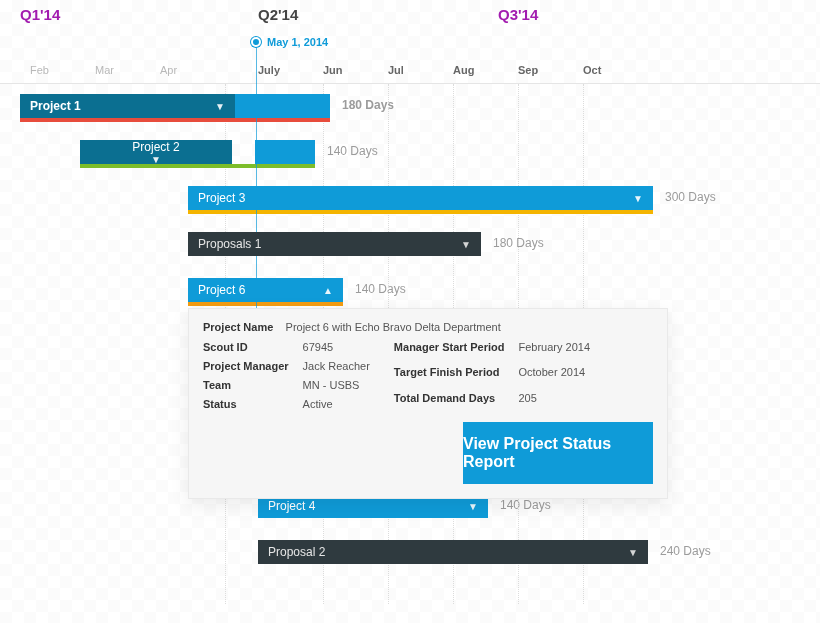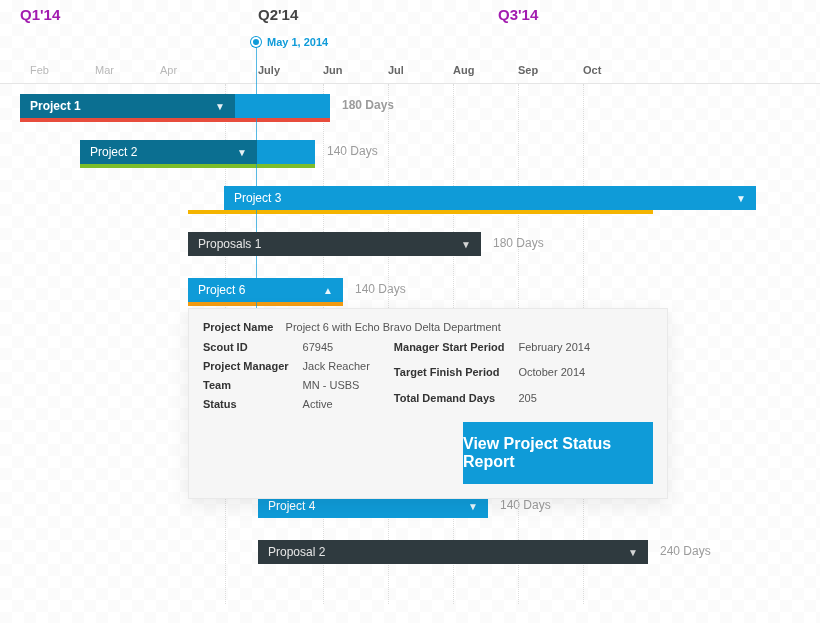--- a/index.html
+++ b/index.html
@@ -152,29 +152,29 @@
         <div class="underline red" style="left: 20px; width: 310px;"></div>
         <div class="bar bar-teal" style="left: 20px; width: 215px;">
           <span>Project 1</span>
           <span class="chev">▼</span>
         </div>
         <div class="days" style="left: 342px;">180 Days</div>
       </div>
       <div class="row" style="top: 46px; position: absolute; left: 0px; right: 0px;">
         <div class="seg-tail bar-blue" style="background: rgb(15, 155, 216); left: 255px; width: 60px;"></div>
         <div class="underline green" style="left: 80px; width: 235px;"></div>
-        <div class="bar bar-teal" style="left: 80px; width: 177px;">
+        <div class="bar bar-teal" style="left: 80px; width: 152px; flex-direction: column;">
           <span>Project 2</span>
           <span class="chev">▼</span>
         </div>
         <div class="days" style="left: 327px;">140 Days</div>
       </div>
       <div class="row" style="top: 92px; position: absolute; left: 0px; right: 0px;">
         <div class="underline gold" style="left: 188px; width: 465px;"></div>
-        <div class="bar bar-blue" style="left: 188px; width: 532px; margin-left: 36px;">
+        <div class="bar bar-blue" style="left: 188px; width: 465px;">
           <span>Project 3</span>
           <span class="chev">▼</span>
         </div>
         <div class="days" style="left: 665px;">300 Days</div>
       </div>
       <div class="row" style="top: 138px; position: absolute; left: 0px; right: 0px;">
         <div class="bar bar-dark" style="left: 188px; width: 293px;">
           <span>Proposals 1</span>
           <span class="chev">▼</span>
         </div>

